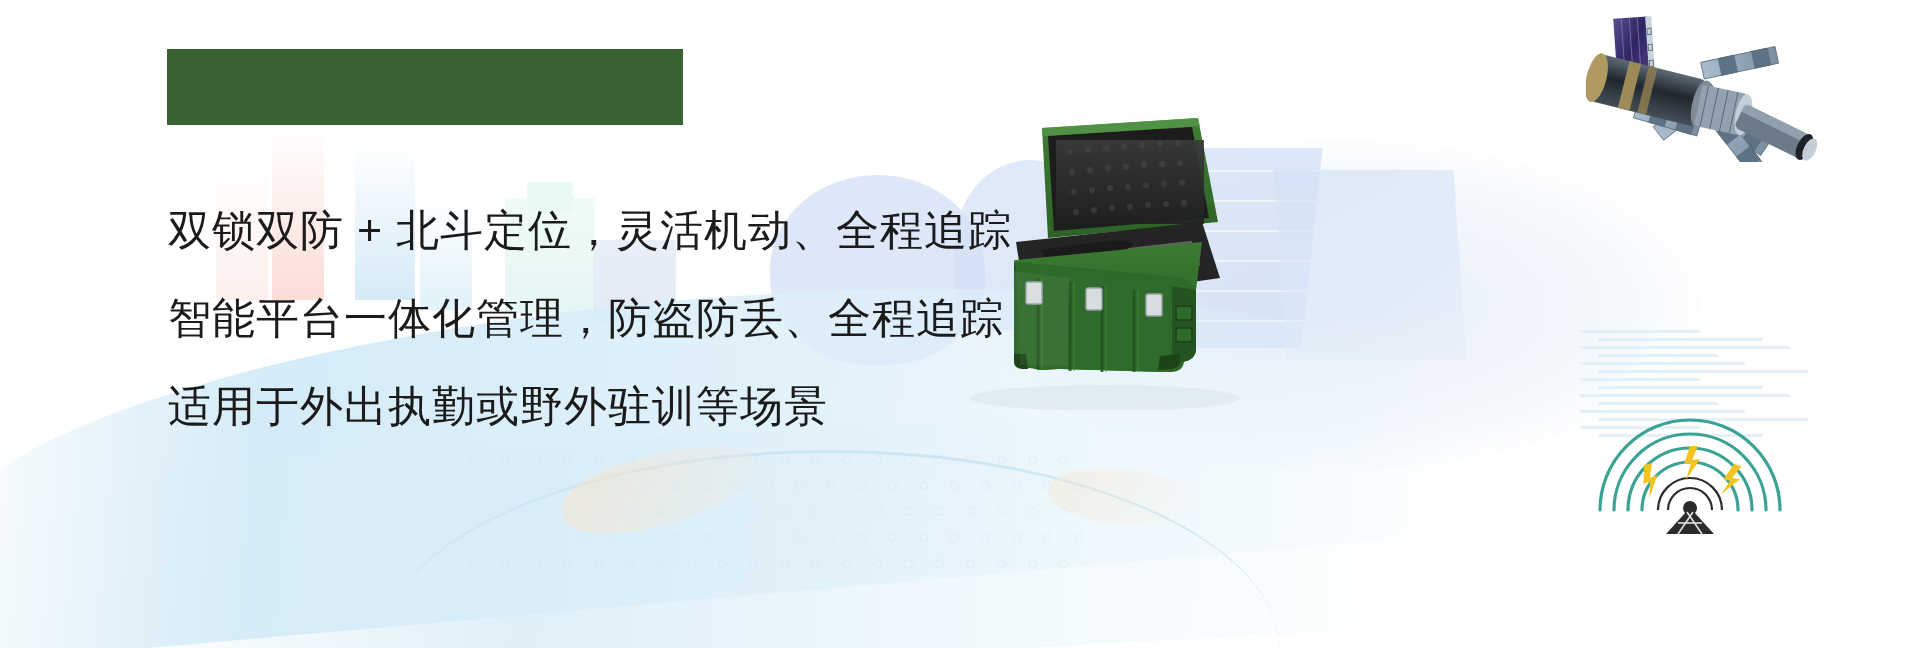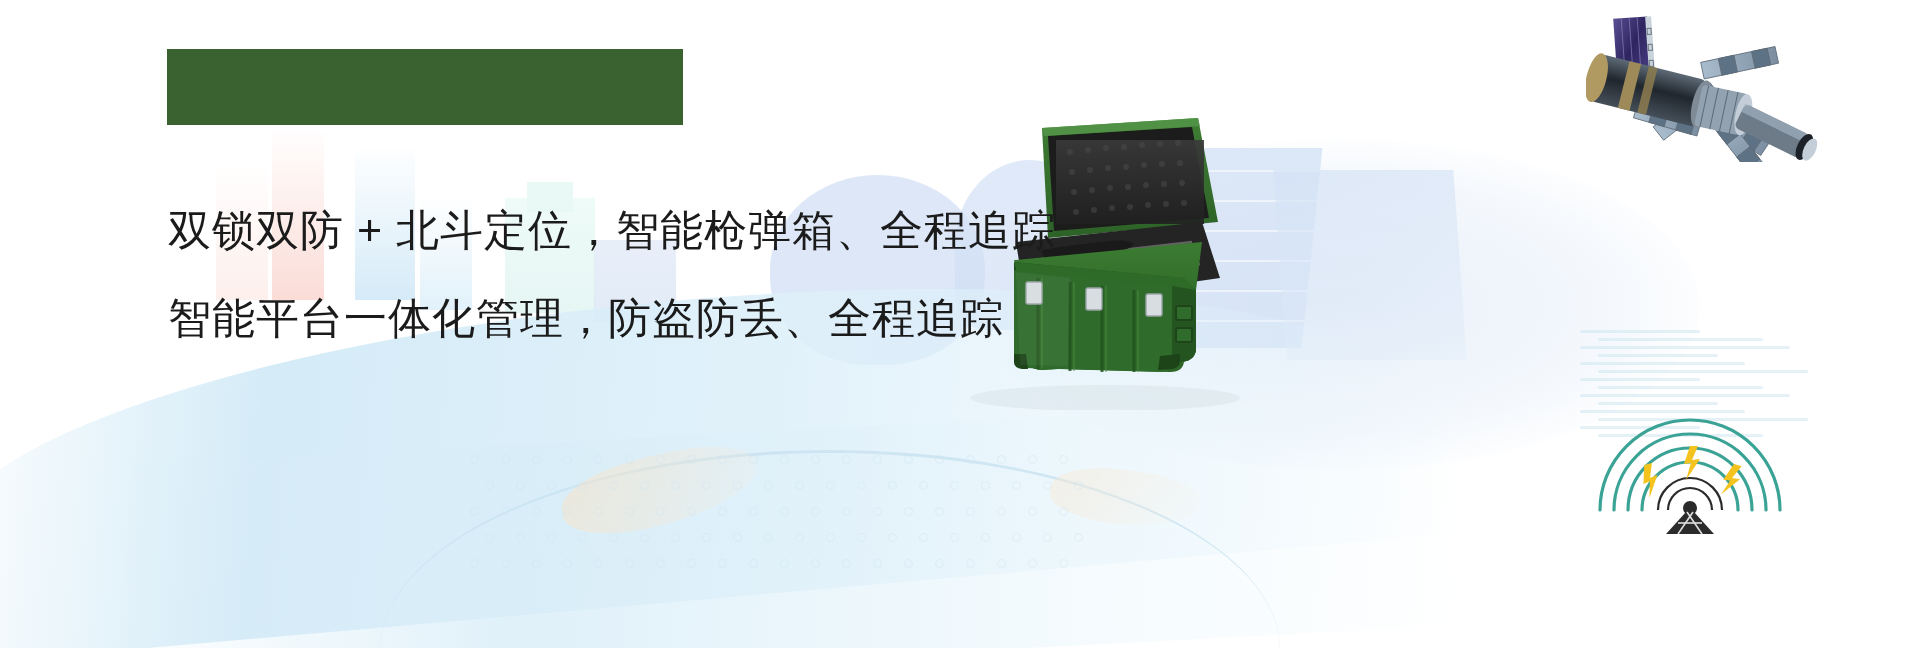--- a/index.html
+++ b/index.html
@@ -404,22 +404,23 @@
   </div>
 
   <div id="title-bar">
     <svg width="516" height="76" viewBox="0 0 516 76" style="position:absolute;left:0;top:0">
       <polygon points="0,0 516,0 516,76 0,76" fill="#3a6130"></polygon>
     </svg>
     <div id="title-text">WSTEC 智能枪弹箱</div>
   </div>
 
   <div id="features">
-    <div class="feature-line">双锁双防 + 北斗定位，智能枪弹箱、全程追踪</div>
+    <div class="feature-line">双锁双防 + 北斗定位，灵活机动、全程追踪</div>
     <div class="feature-line">智能平台一体化管理，防盗防丢、全程追踪</div>
+    <div class="feature-line">适用于外出执勤或野外驻训等场景</div>
   </div>
 
   <div id="case-photo">
     <svg width="340" height="300" viewBox="0 0 340 300">
       <defs>
         <linearGradient id="lidG" x1="0" y1="0" x2="0" y2="1">
           <stop offset="0" stop-color="#3f7d34"></stop>
           <stop offset="1" stop-color="#2d6227"></stop>
         </linearGradient>
         <linearGradient id="bodyG" x1="0" y1="0" x2="0" y2="1">

